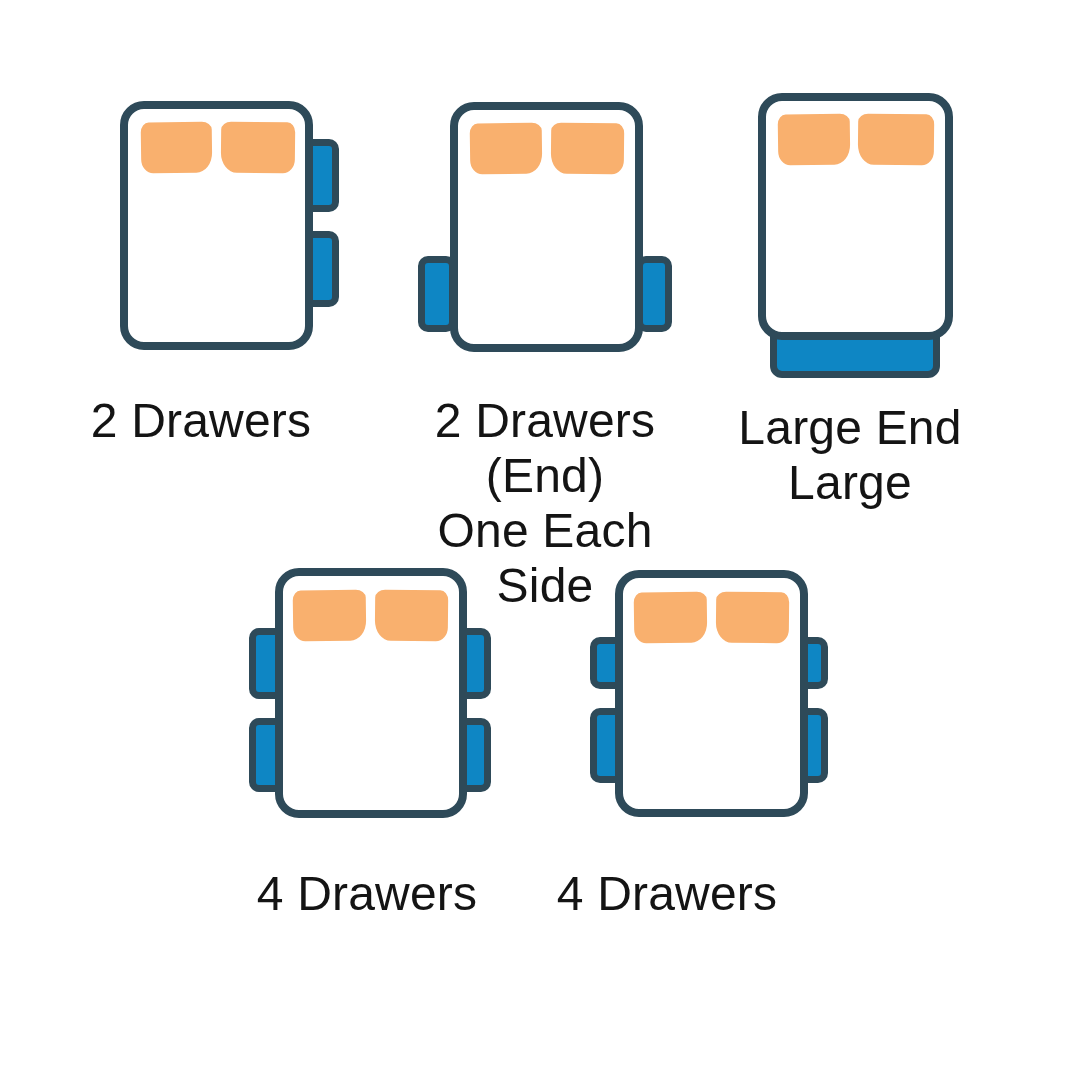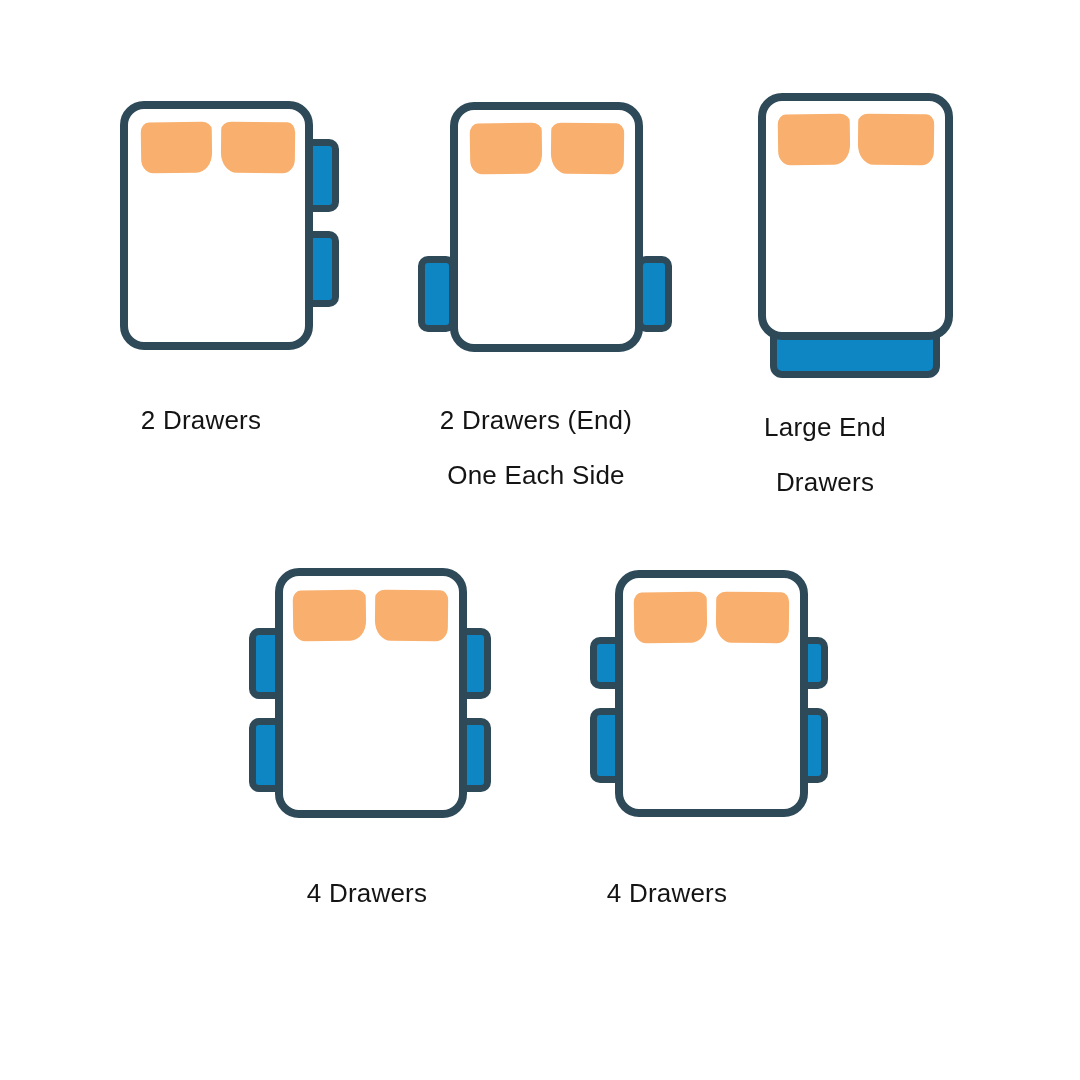--- a/index.html
+++ b/index.html
@@ -37,21 +37,21 @@
     background:var(--drawer);
     border:7px solid var(--outline);
     border-radius:10px;
     box-sizing:border-box;
     z-index:1;
   }
   .label{
     position:absolute;
     width:320px;
     color:var(--text);
-    font-size:26px;
+    font-size:48px;
     font-weight:500;
     line-height:55px;
     text-align:center;
     letter-spacing:0.2px;
     z-index:4;
   }
 </style>
 </head>
 <body>
 
@@ -67,34 +67,34 @@
       <div>2 Drawers</div>
     </div>
   </div>
 
   <div>
     <div class="drawer" style="left:418px;top:256px;width:38px;height:76px;"></div>
     <div class="drawer" style="left:636px;top:256px;width:36px;height:76px;"></div>
     <div class="bed-body" style="left:450px;top:102px;width:193px;height:250px;"></div>
     <div class="pillow left" style="left:470px;top:123px;width:72px;height:51px;"></div>
     <div class="pillow right" style="left:551px;top:123px;width:73px;height:51px;"></div>
-    <div class="label" style="left:376px;top:393px;">
+    <div class="label" style="left:385px;top:393px;">
       <div>2 Drawers (End)</div>
       <div>One Each Side</div>
     </div>
   </div>
 
   <div>
     <div class="drawer" style="left:770px;top:325px;width:170px;height:53px;border-radius:8px 8px 12px 12px;"></div>
     <div class="bed-body" style="left:758px;top:93px;width:195px;height:247px;"></div>
     <div class="pillow left" style="left:778px;top:114px;width:72px;height:51px;"></div>
     <div class="pillow right" style="left:858px;top:114px;width:76px;height:51px;"></div>
-    <div class="label" style="left:665px;top:400px;">
+    <div class="label" style="left:690px;top:400px;">
       <div>Large End</div>
-      <div>Drawers</div>
+      <div>Large</div>
     </div>
   </div>
 
   <div>
     <div class="drawer" style="left:249px;top:628px;width:38px;height:71px;"></div>
     <div class="drawer" style="left:249px;top:718px;width:38px;height:74px;"></div>
     <div class="drawer" style="left:453px;top:628px;width:38px;height:71px;"></div>
     <div class="drawer" style="left:453px;top:718px;width:38px;height:74px;"></div>
     <div class="bed-body" style="left:275px;top:568px;width:192px;height:250px;"></div>
     <div class="pillow left" style="left:293px;top:590px;width:73px;height:51px;"></div>

